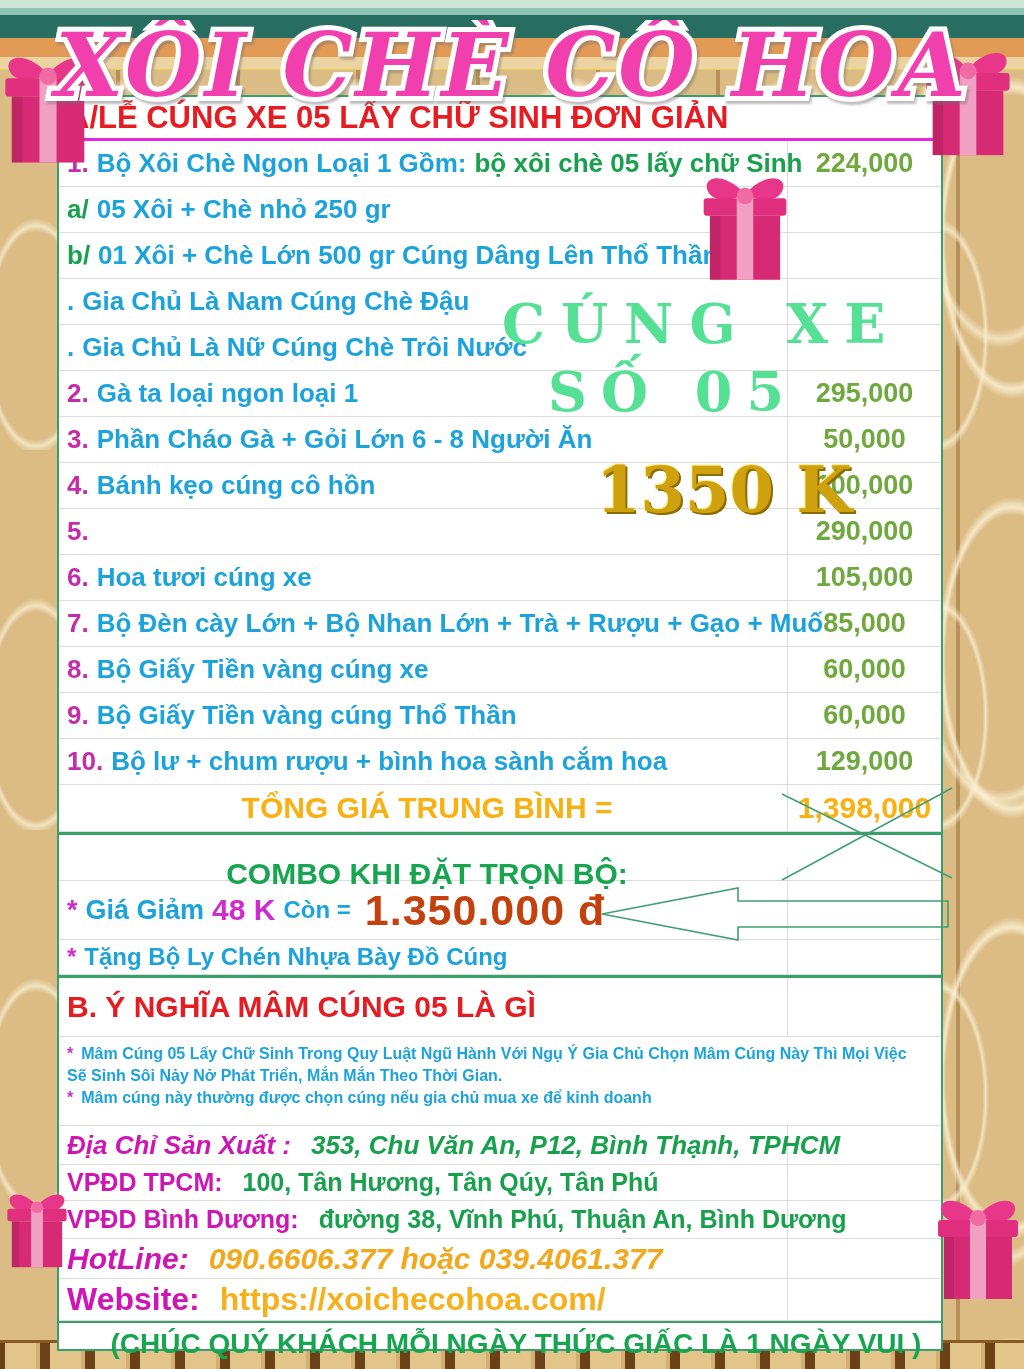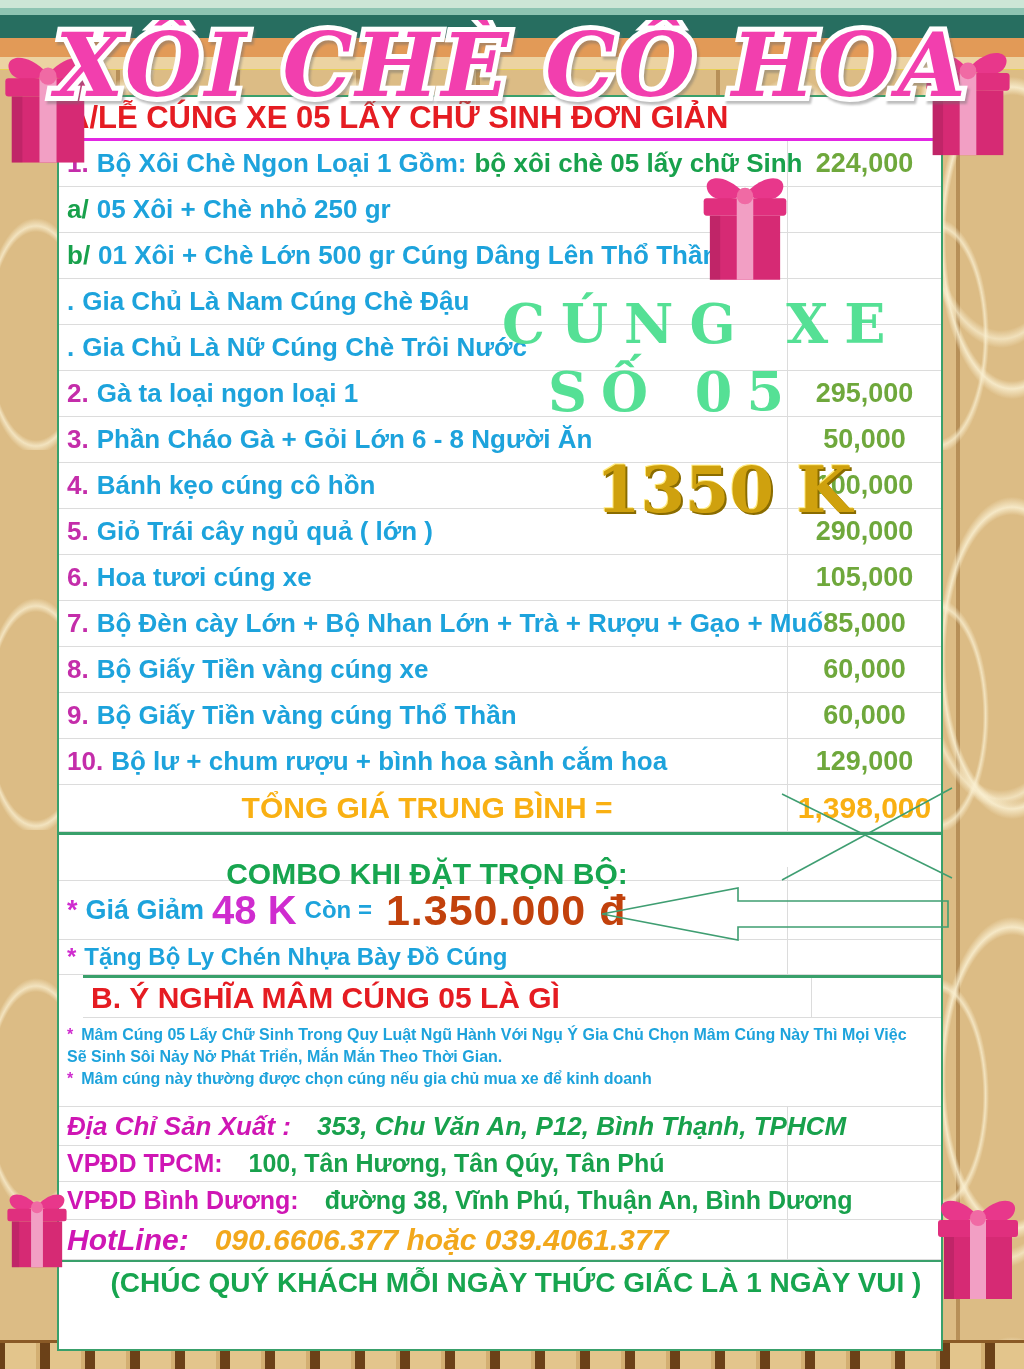--- a/index.html
+++ b/index.html
@@ -50,31 +50,31 @@
   .num-b{color:#1da3dc;}
   .tx2{color:#18a14c;margin-left:8px;}
   .row-total{height:47px;}
   .row-total .cell-item{justify-content:center;color:#f9b013;font-size:30px;}
   .row-total .cell-price{color:#f9b013;font-size:30px;}
   .row-combo-h{height:49px;border-top:3px solid #39a06b;}
   .row-combo-h .cell-item{justify-content:center;color:#17a54f;font-size:30px;margin-top:32px;}
   .row-discount{height:59px;}
   .row-discount .cell-item{font-size:27px;color:#1da3dc;}
   .star{color:#cf2ccf;margin-right:8px;}
-  .disc-amt{color:#cf2ccf;font-size:40px;margin:12px 8px;}
+  .disc-amt{color:#cf2ccf;font-size:30px;margin:12px 8px;}
   .disc-then{font-size:24px;margin-right:14px;}
   .disc-final{color:#c2410c;font-size:43px;letter-spacing:1px;}
   .row-giftnote{height:35px;}
   .row-giftnote .cell-item{font-size:24px;color:#1da3dc;}
-  .row-bheader{height:43px;border-top:3px solid #39a06b;margin-left:24px;}
+  .row-bheader{height:62px;border-top:3px solid #39a06b;}
   .row-bheader .cell-item{color:#e51c22;font-size:30px;}
   .row-para{height:89px;display:block;padding:6px 14px 0 8px;box-sizing:border-box;
     font-size:16px;color:#1da3dc;line-height:1.38;white-space:normal;}
   .row-contact{color:#1da3dc;}
-  .c-label{color:#cf16b4;margin-right:26px;}
+  .c-label{color:#cf16b4;margin-right:20px;}
   .c-value{color:#18a14c;}
   .row-diachi{height:39px;font-size:26px;font-style:italic;}
   .row-vpdd1{height:36px;font-size:25px;}
   .row-vpdd2{height:38px;font-size:25px;}
   .row-hotline{height:40px;font-size:30px;font-style:italic;text-align:center;}
   .row-hotline .c-value{color:#f2a81c;}
   .row-website{height:42px;font-size:32px;}
   .row-website .c-value{color:#f5b01c;}
   .row-footer{height:44px;border-top:2px solid #39a06b;border-bottom:none;
     justify-content:center;color:#17a54f;font-size:28px;padding-left:32px;}
@@ -200,21 +200,20 @@
       <div class="cell-item">
         <span class="num num-m">4.</span>
         <span>Bánh kẹo cúng cô hồn</span>
       </div>
       <div class="cell-price">100,000</div>
     </div>
 
     <div class="row r-item">
       <div class="cell-item">
         <span class="num num-m">5.</span>
-        <span>Giỏ Trái cây ngủ quả ( lớn )</span>
       </div>
       <div class="cell-price">290,000</div>
     </div>
 
     <div class="row r-item">
       <div class="cell-item">
         <span class="num num-m">6.</span>
         <span>Hoa tươi cúng xe</span>
       </div>
       <div class="cell-price">105,000</div>
@@ -316,20 +315,27 @@
     </div>
 
     <div class="row row-contact row-hotline">
       <div class="cell-item">
         <span class="c-label">HotLine:</span>
         <span class="c-value">090.6606.377 hoặc 039.4061.377</span>
       </div>
       <div class="cell-price"></div>
     </div>
 
+    <div class="row row-contact row-website">
+      <div class="cell-item">
+        <span class="c-label">Website:</span>
+        <span class="c-value">https://xoichecohoa.com/</span>
+      </div>
+      <div class="cell-price"></div>
+    </div>
 
     <div class="row row-footer">(CHÚC QUÝ KHÁCH MỖI NGÀY THỨC GIẤC LÀ 1 NGÀY VUI )</div>
   </div>
 
   <div class="wm wm1">CÚNG XE</div>
   <div class="wm wm2">SỐ 05</div>
   <div class="badge">1350 K</div>
 
   <svg class="cross" width="180" height="104">
     <line x1="2" y1="14" x2="172" y2="98" stroke="#3f9e72" stroke-width="1.5"></line>

